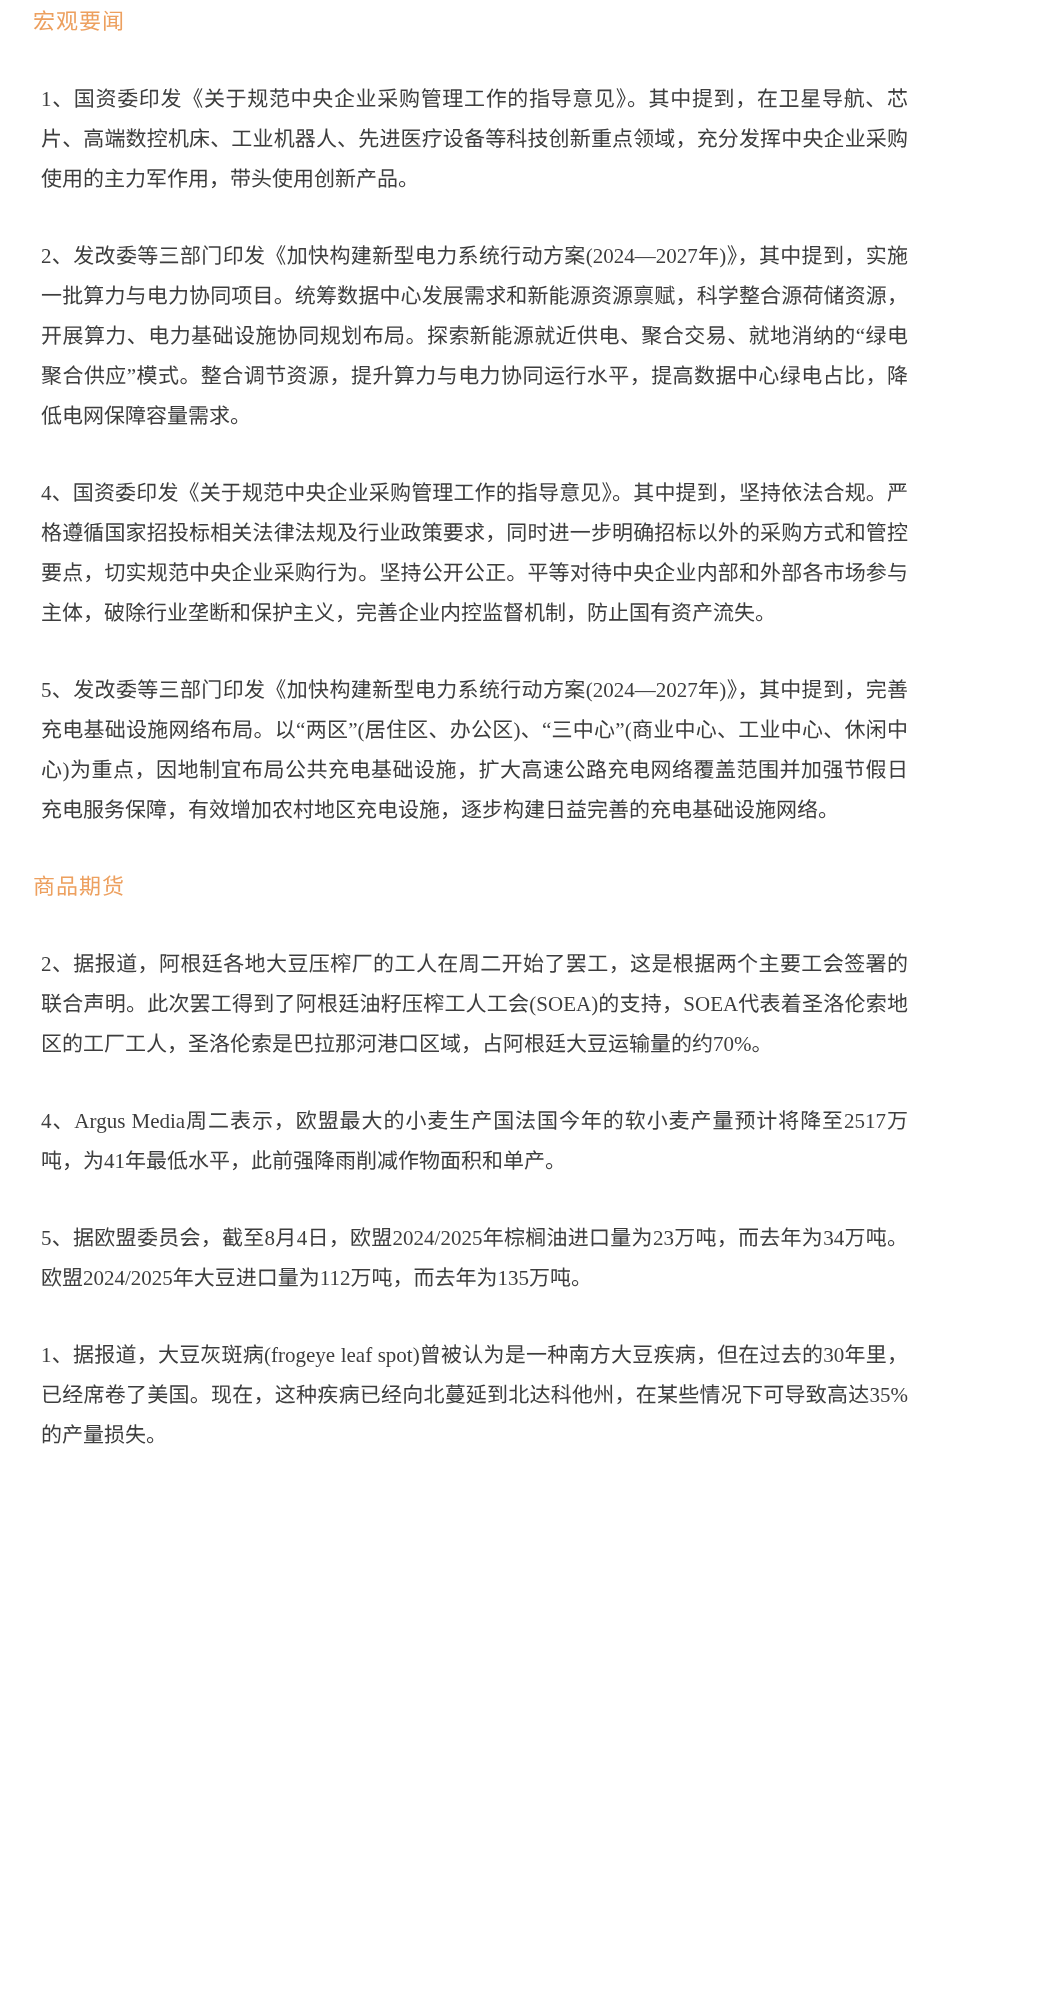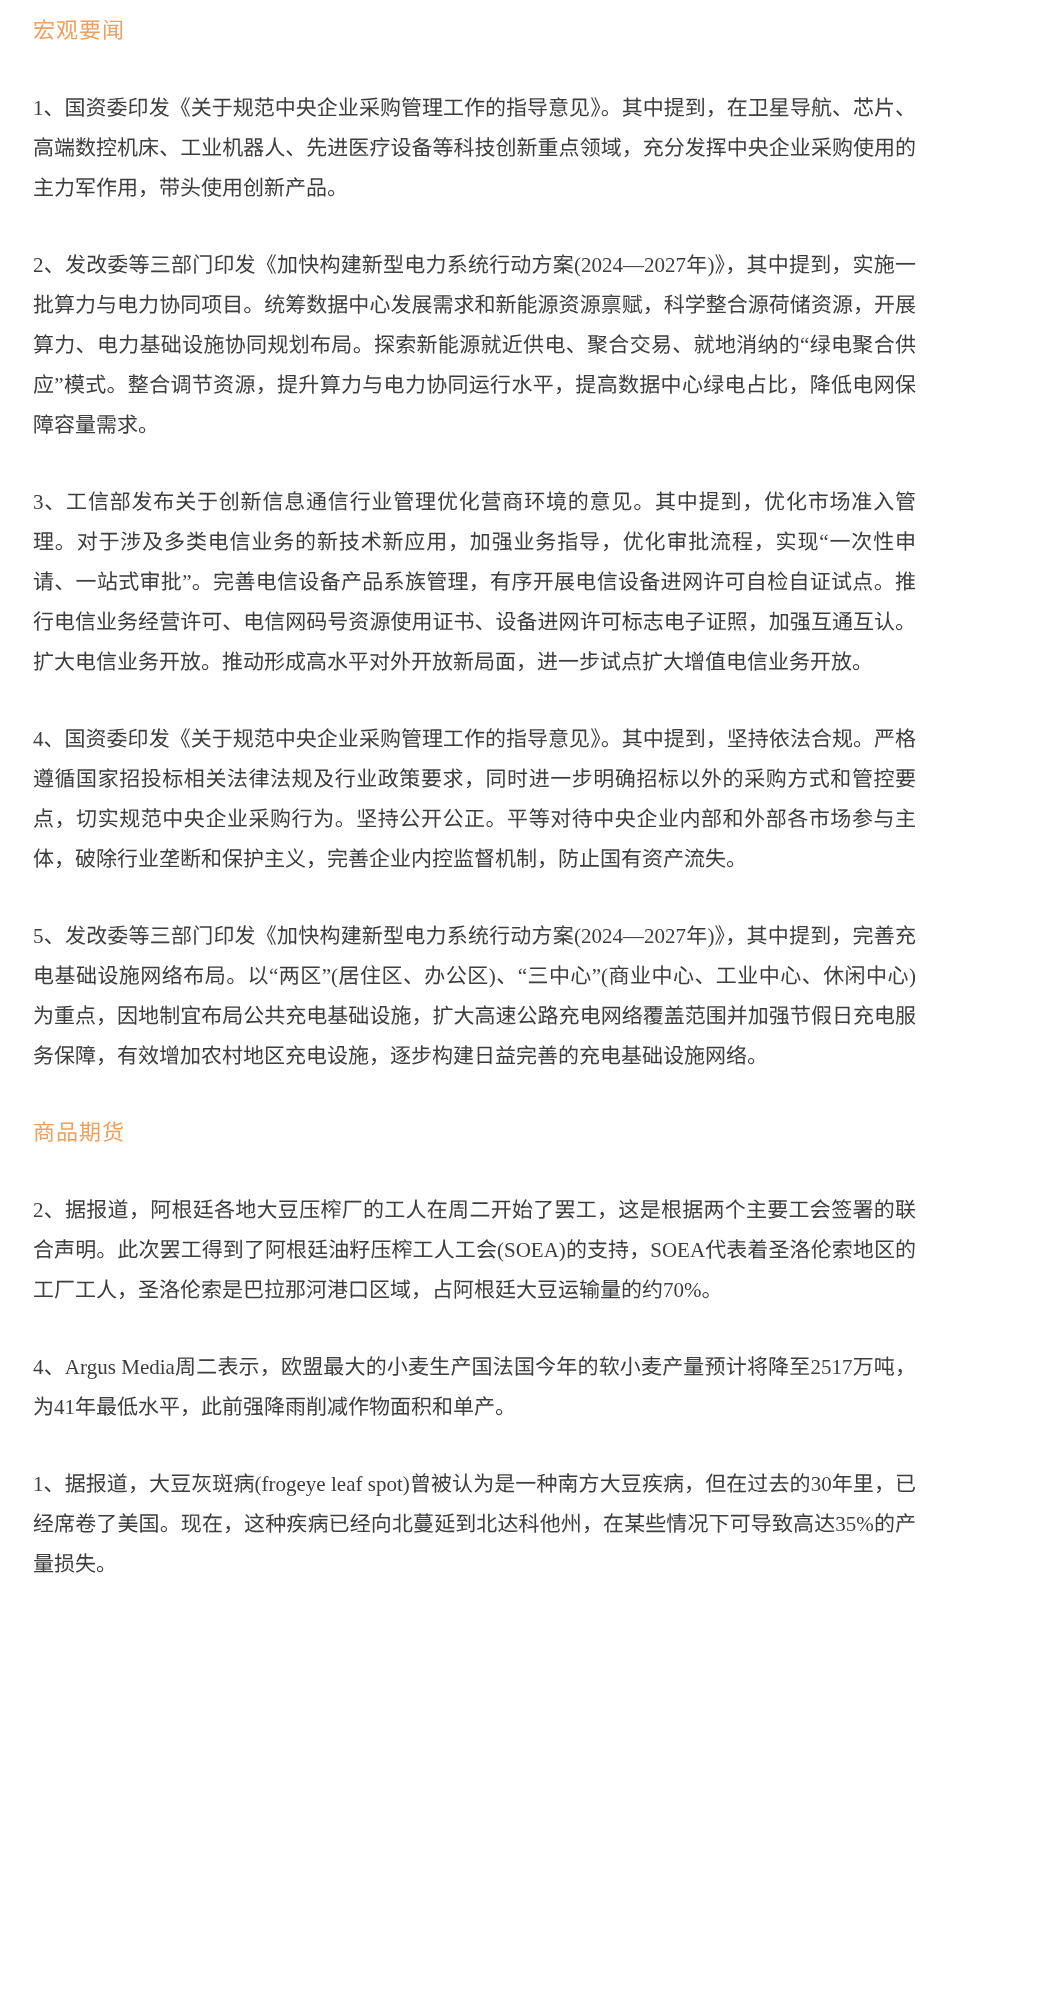--- a/index.html
+++ b/index.html
@@ -9,59 +9,59 @@
     background: #ffffff;
   }
   body {
     width: 1062px;
     font-family: "Liberation Serif", "DejaVu Serif", serif;
   }
   .doc {
     box-sizing: border-box;
     width: 948px;
     min-height: 2004px;
-    padding: 11px 32px 24px 33px;
+    padding: 2px 32px 24px 33px;
     background: #ffffff;
   }
   .section-title {
     font-size: 22px;
     font-weight: normal;
     color: #eda05f;
     line-height: 40px;
     margin: 37px 0;
     letter-spacing: 1px;
   }
   .section-title:first-child {
     margin-top: 0;
   }
   .news-p {
     font-size: 21px;
     color: #3d3d3d;
     line-height: 40px;
-    margin: 37px 0;
+    margin: 37px 8px;
     text-align: justify;
     text-justify: inter-ideograph;
     word-break: break-all;
   }
   .news-p:last-child {
     margin-bottom: 0;
   }
 </style>
 </head>
 <body>
 
 <div class="doc">
 
   <h2 class="section-title">宏观要闻</h2>
 
   <p class="news-p">1、国资委印发《关于规范中央企业采购管理工作的指导意见》。其中提到，在卫星导航、芯片、高端数控机床、工业机器人、先进医疗设备等科技创新重点领域，充分发挥中央企业采购使用的主力军作用，带头使用创新产品。</p>
   <p class="news-p">2、发改委等三部门印发《加快构建新型电力系统行动方案(2024—2027年)》，其中提到，实施一批算力与电力协同项目。统筹数据中心发展需求和新能源资源禀赋，科学整合源荷储资源，开展算力、电力基础设施协同规划布局。探索新能源就近供电、聚合交易、就地消纳的“绿电聚合供应”模式。整合调节资源，提升算力与电力协同运行水平，提高数据中心绿电占比，降低电网保障容量需求。</p>
-  <p class="news-p">3、工信部发布关于创新信息通信行业管理优化营商环境的意见。其中提到，优化市场准入管理。对于涉及多类电信业务的新技术新应用，加强业务指导，优化审批流程，实现“一次性申请、一站式审批”。完善电信设备产品系族管理，有序开展电信设备进网许可自检自证试点。推行电信业务经营许可、电信网码号资源使用证书、设备进网许可标志电子证照，加强互通互认。扩大电信业务开放。推动形成高水平对外开放新局面，进一步试点扩大增值电信业务开放。</p>
   <p class="news-p">4、国资委印发《关于规范中央企业采购管理工作的指导意见》。其中提到，坚持依法合规。严格遵循国家招投标相关法律法规及行业政策要求，同时进一步明确招标以外的采购方式和管控要点，切实规范中央企业采购行为。坚持公开公正。平等对待中央企业内部和外部各市场参与主体，破除行业垄断和保护主义，完善企业内控监督机制，防止国有资产流失。</p>
   <p class="news-p">5、发改委等三部门印发《加快构建新型电力系统行动方案(2024—2027年)》，其中提到，完善充电基础设施网络布局。以“两区”(居住区、办公区)、“三中心”(商业中心、工业中心、休闲中心)为重点，因地制宜布局公共充电基础设施，扩大高速公路充电网络覆盖范围并加强节假日充电服务保障，有效增加农村地区充电设施，逐步构建日益完善的充电基础设施网络。</p>
 
   <h2 class="section-title">商品期货</h2>
 
   <p class="news-p">2、据报道，阿根廷各地大豆压榨厂的工人在周二开始了罢工，这是根据两个主要工会签署的联合声明。此次罢工得到了阿根廷油籽压榨工人工会(SOEA)的支持，SOEA代表着圣洛伦索地区的工厂工人，圣洛伦索是巴拉那河港口区域，占阿根廷大豆运输量的约70%。</p>
   <p class="news-p">4、Argus Media周二表示，欧盟最大的小麦生产国法国今年的软小麦产量预计将降至2517万吨，为41年最低水平，此前强降雨削减作物面积和单产。</p>
+  <p class="news-p">5、据欧盟委员会，截至8月4日，欧盟2024/2025年棕榈油进口量为23万吨，而去年为34万吨。欧盟2024/2025年大豆进口量为112万吨，而去年为135万吨。</p>
   <p class="news-p">1、据报道，大豆灰斑病(frogeye leaf spot)曾被认为是一种南方大豆疾病，但在过去的30年里，已经席卷了美国。现在，这种疾病已经向北蔓延到北达科他州，在某些情况下可导致高达35%的产量损失。</p>
 
 </div>
 
 </body></html>

